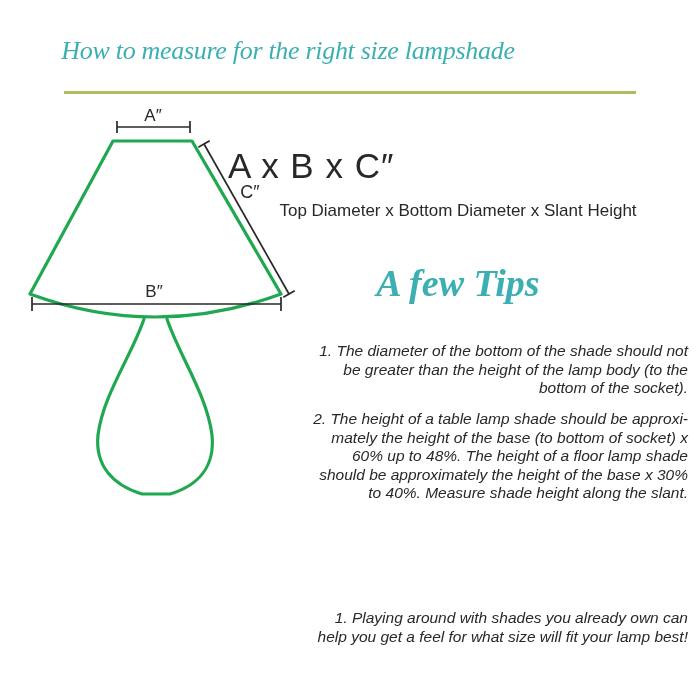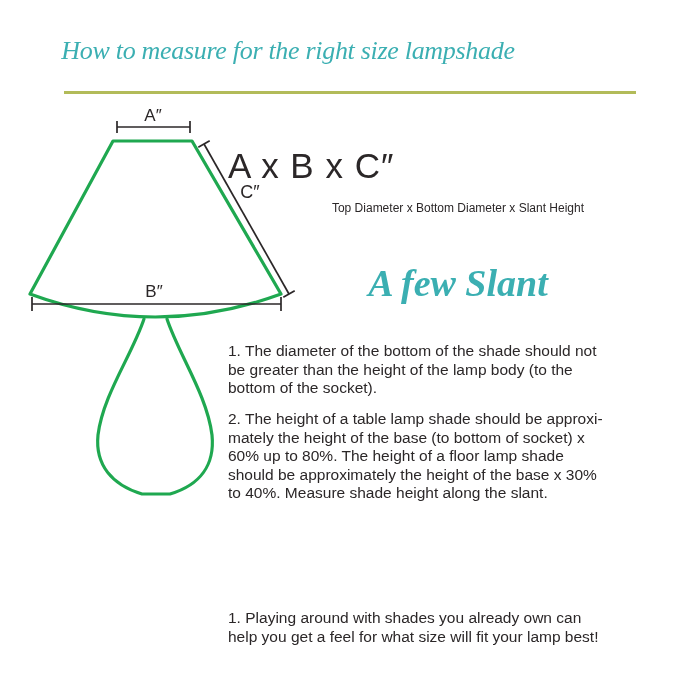--- a/index.html
+++ b/index.html
@@ -16,31 +16,32 @@
     position:absolute;top:91px;left:64px;width:572px;height:3px;
     background:var(--olive,#b2bb59);
   }
   .lamp-svg{position:absolute;top:0;left:0;}
   .formula-heading{
     position:absolute;top:148px;left:228px;width:460px;margin:0;
     text-align:left;font-size:35px;font-weight:400;letter-spacing:1px;line-height:1;
   }
   .formula-subtitle{
     position:absolute;top:201px;left:228px;width:460px;margin:0;
-    text-align:center;font-size:12px;line-height:1.2;
+    text-align:center;font-size:17px;line-height:1.2;
   }
   .tips-heading{
     position:absolute;top:264px;left:228px;width:460px;margin:0;
     text-align:center;font-family:cursive;font-style:italic;font-weight:700;
     font-size:38px;line-height:1;color:var(--teal,#3bafb2);
   }
   .tip{
     position:absolute;left:228px;width:460px;margin:0;
-    text-align:left;font-size:15.5px;line-height:18.6px;
+    text-align:right;font-size:15.5px;line-height:18.6px;
     white-space:pre-line;
+    font-style:italic;
   }
   .tip-1{top:342px;}
   .tip-2{top:410px;}
   .tip-3{top:532px;}
   .tip-4{top:609px;}
   .svg-label{font-family:"Liberation Sans",sans-serif;font-size:17px;fill:var(--ink,#2b2728);}
   .svg-label-c{font-size:18px;}
   .measure{stroke:var(--ink,#2b2728);stroke-width:1.7;fill:none;}
   .outline{stroke:var(--green,#1fa850);stroke-width:3.2;fill:none;stroke-linejoin:round;stroke-linecap:round;}
 </style>
@@ -79,26 +80,26 @@
 
     <text class="svg-label" x="153" y="121" text-anchor="middle">A″</text>
     <text class="svg-label" x="154" y="297" text-anchor="middle">B″</text>
     <text class="svg-label svg-label-c" x="250" y="198" text-anchor="middle">C″</text>
   </svg>
 
   <h2 class="formula-heading">A x B x C″</h2>
 
   <p class="formula-subtitle">Top Diameter x Bottom Diameter x Slant Height</p>
 
-  <h3 class="tips-heading">A few Slant</h3>
+  <h3 class="tips-heading">A few Tips</h3>
 
   <p class="tip tip-1">1. The diameter of the bottom of the shade should not
 be greater than the height of the lamp body (to the
 bottom of the socket).</p>
   <p class="tip tip-2">2. The height of a table lamp shade should be approxi-
 mately the height of the base (to bottom of socket) x
-60% up to 80%. The height of a floor lamp shade
+60% up to 48%. The height of a floor lamp shade
 should be approximately the height of the base x 30%
 to 40%. Measure shade height along the slant.</p>
   <p class="tip tip-4">1. Playing around with shades you already own can
 help you get a feel for what size will fit your lamp best!</p>
 
 </div>
 
 </body></html>

